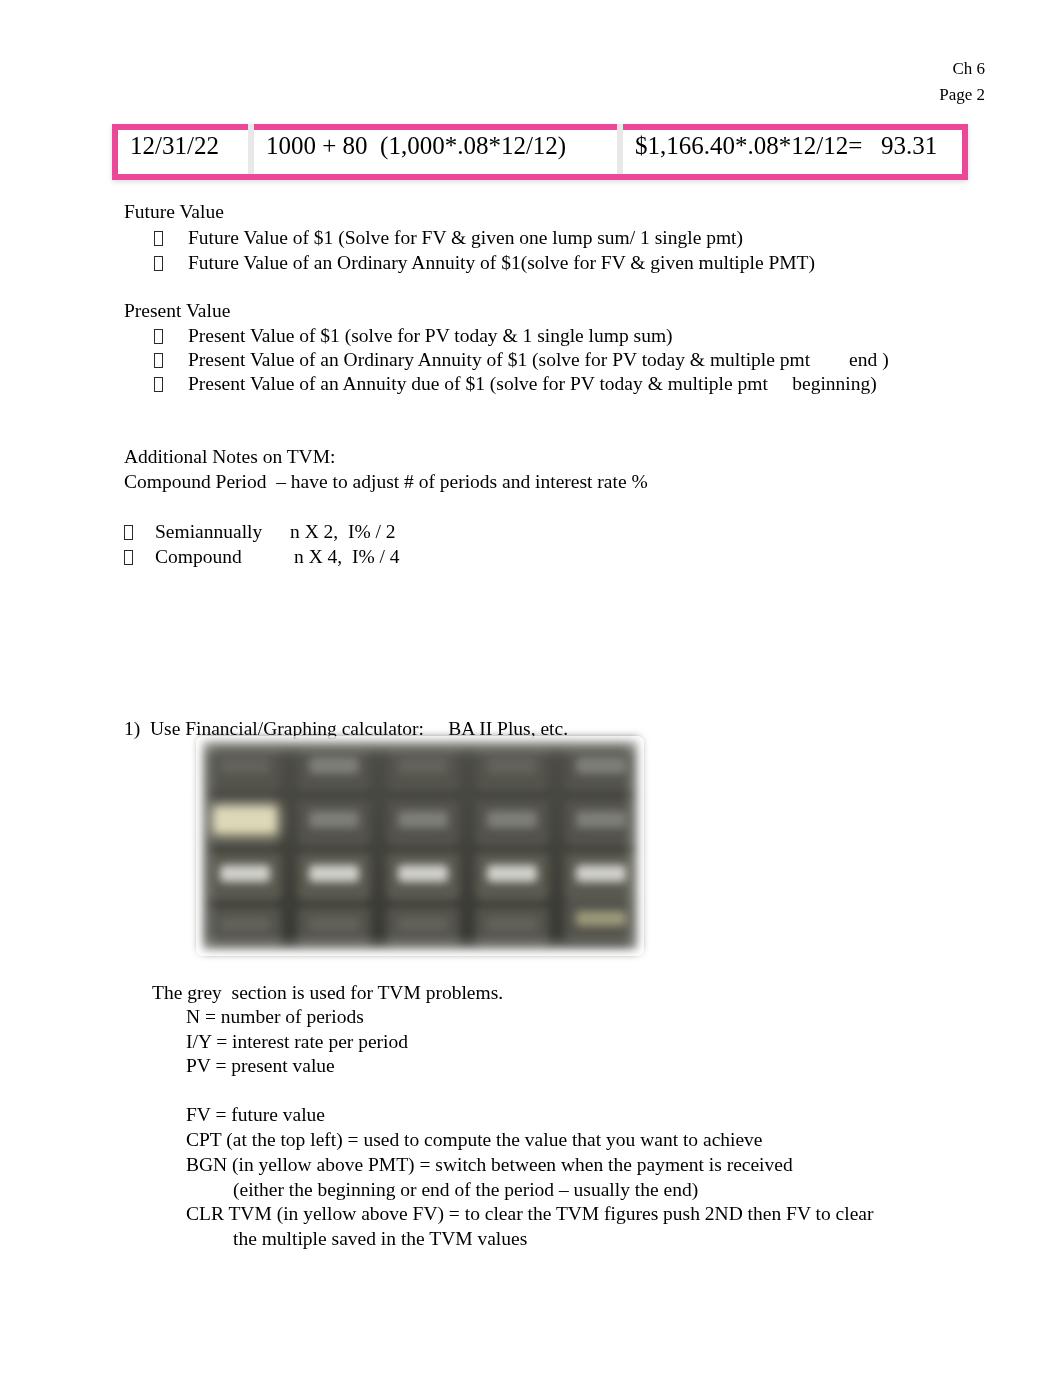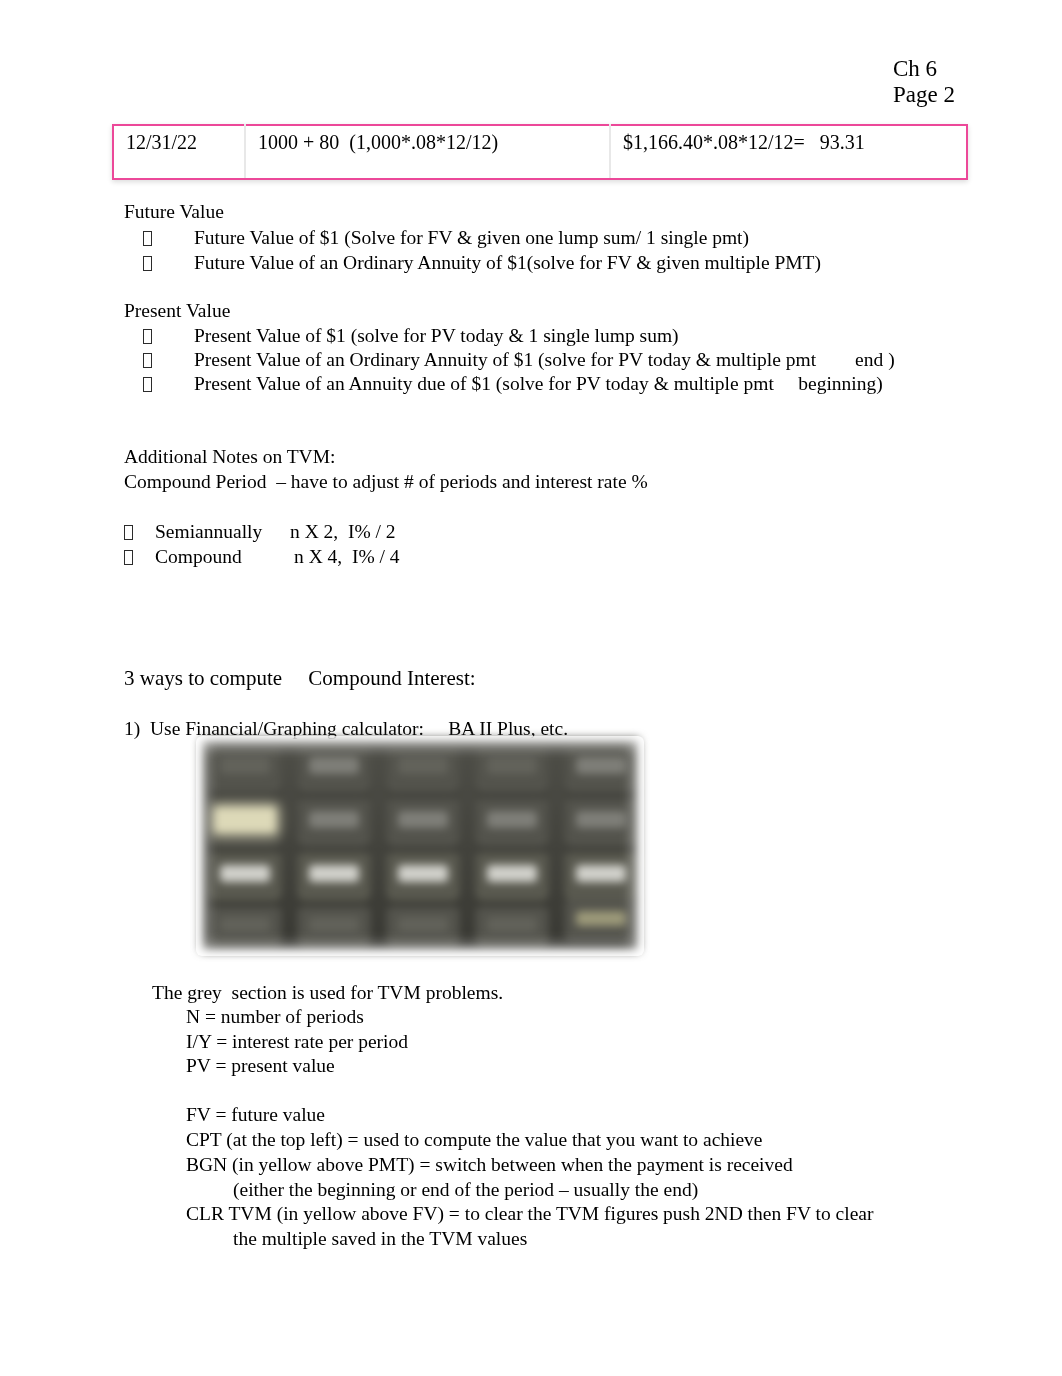--- a/index.html
+++ b/index.html
@@ -19,23 +19,23 @@
   .page {
     position: relative;
     width: 1062px;
     height: 1376px;
   }
 
   
   .header {
     position: absolute;
     top: 56px;
-    right: 107px;
-    text-align: left;
-    font-size: 23px;
+    right: 77px;
+    text-align: right;
+    font-size: 17px;
     line-height: 26px;
   }
   .header div { white-space: pre; }
 
   
   .tbl-wrap {
     position: absolute;
     left: 112px;
     top: 124px;
     width: 856px;
@@ -44,24 +44,24 @@
     background: #ffffff;
   }
   .tbl {
     width: 100%;
     height: 100%;
     border-collapse: collapse;
     table-layout: fixed;
   }
   .tbl td {
     vertical-align: top;
-    font-size: 20px;
+    font-size: 25px;
     line-height: 24px;
     padding: 4px 8px 4px 12px;
-    border: 2px solid #ec4899;
+    border: 6px solid #ec4899;
     white-space: pre-wrap;
     word-break: break-all;
   }
   .tbl td.c1 { width: 110px; border-right-color: #e8e8e8; }
   .tbl td.c2 { width: 343px; border-right-color: #e8e8e8; }
   .tbl td.c3 { width: auto; }
 
   
   .txt {
     position: absolute;
@@ -78,21 +78,21 @@
     font-size: 19.5px;
     line-height: 25px;
     white-space: pre;
     display: flex;
   }
   .bullet-row .bul {
     display: inline-block;
     width: 31px;
     text-align: left;
   }
-  .bullet-row.indent { left: 143px; gap: 17px; }
+  .bullet-row.indent { left: 154px; }
   .bullet-row.indent .bul { width: 34px; }
 
   
   .tofu {
     display: inline-block;
     width: 9px;
     height: 15px;
     border: 1px solid #2b2b2b;
     vertical-align: -2px;
     box-sizing: border-box;
@@ -220,21 +220,20 @@
     <span class="bul"><span class="tofu"></span></span>
     <span style="display:inline-block;width:135px">Semiannually</span>
     <span>n X 2,  I% / 2</span>
   </div>
   <div class="bullet-row" style="top:544px">
     <span class="bul"><span class="tofu"></span></span>
     <span style="display:inline-block;width:139px">Compound</span>
     <span>n X 4,  I% / 4</span>
   </div>
 
-  <div class="txt blk" style="top:666px;font-size:21px">3 ways to compute     Compound Interest:</div>
   <div class="txt blk" style="top:716px">1)  Use Financial/Graphing calculator:     BA II Plus, etc.</div>
 
   <div class="calc">
     <div class="calc-inner">
 
       <div class="key dim" style="left:16px;  top:14px; width:74px; height:50px;">
           <span class="cap"></span>
         </div>
       <div class="key" style="left:105px; top:14px; width:74px; height:50px;">
           <span class="cap"></span>

